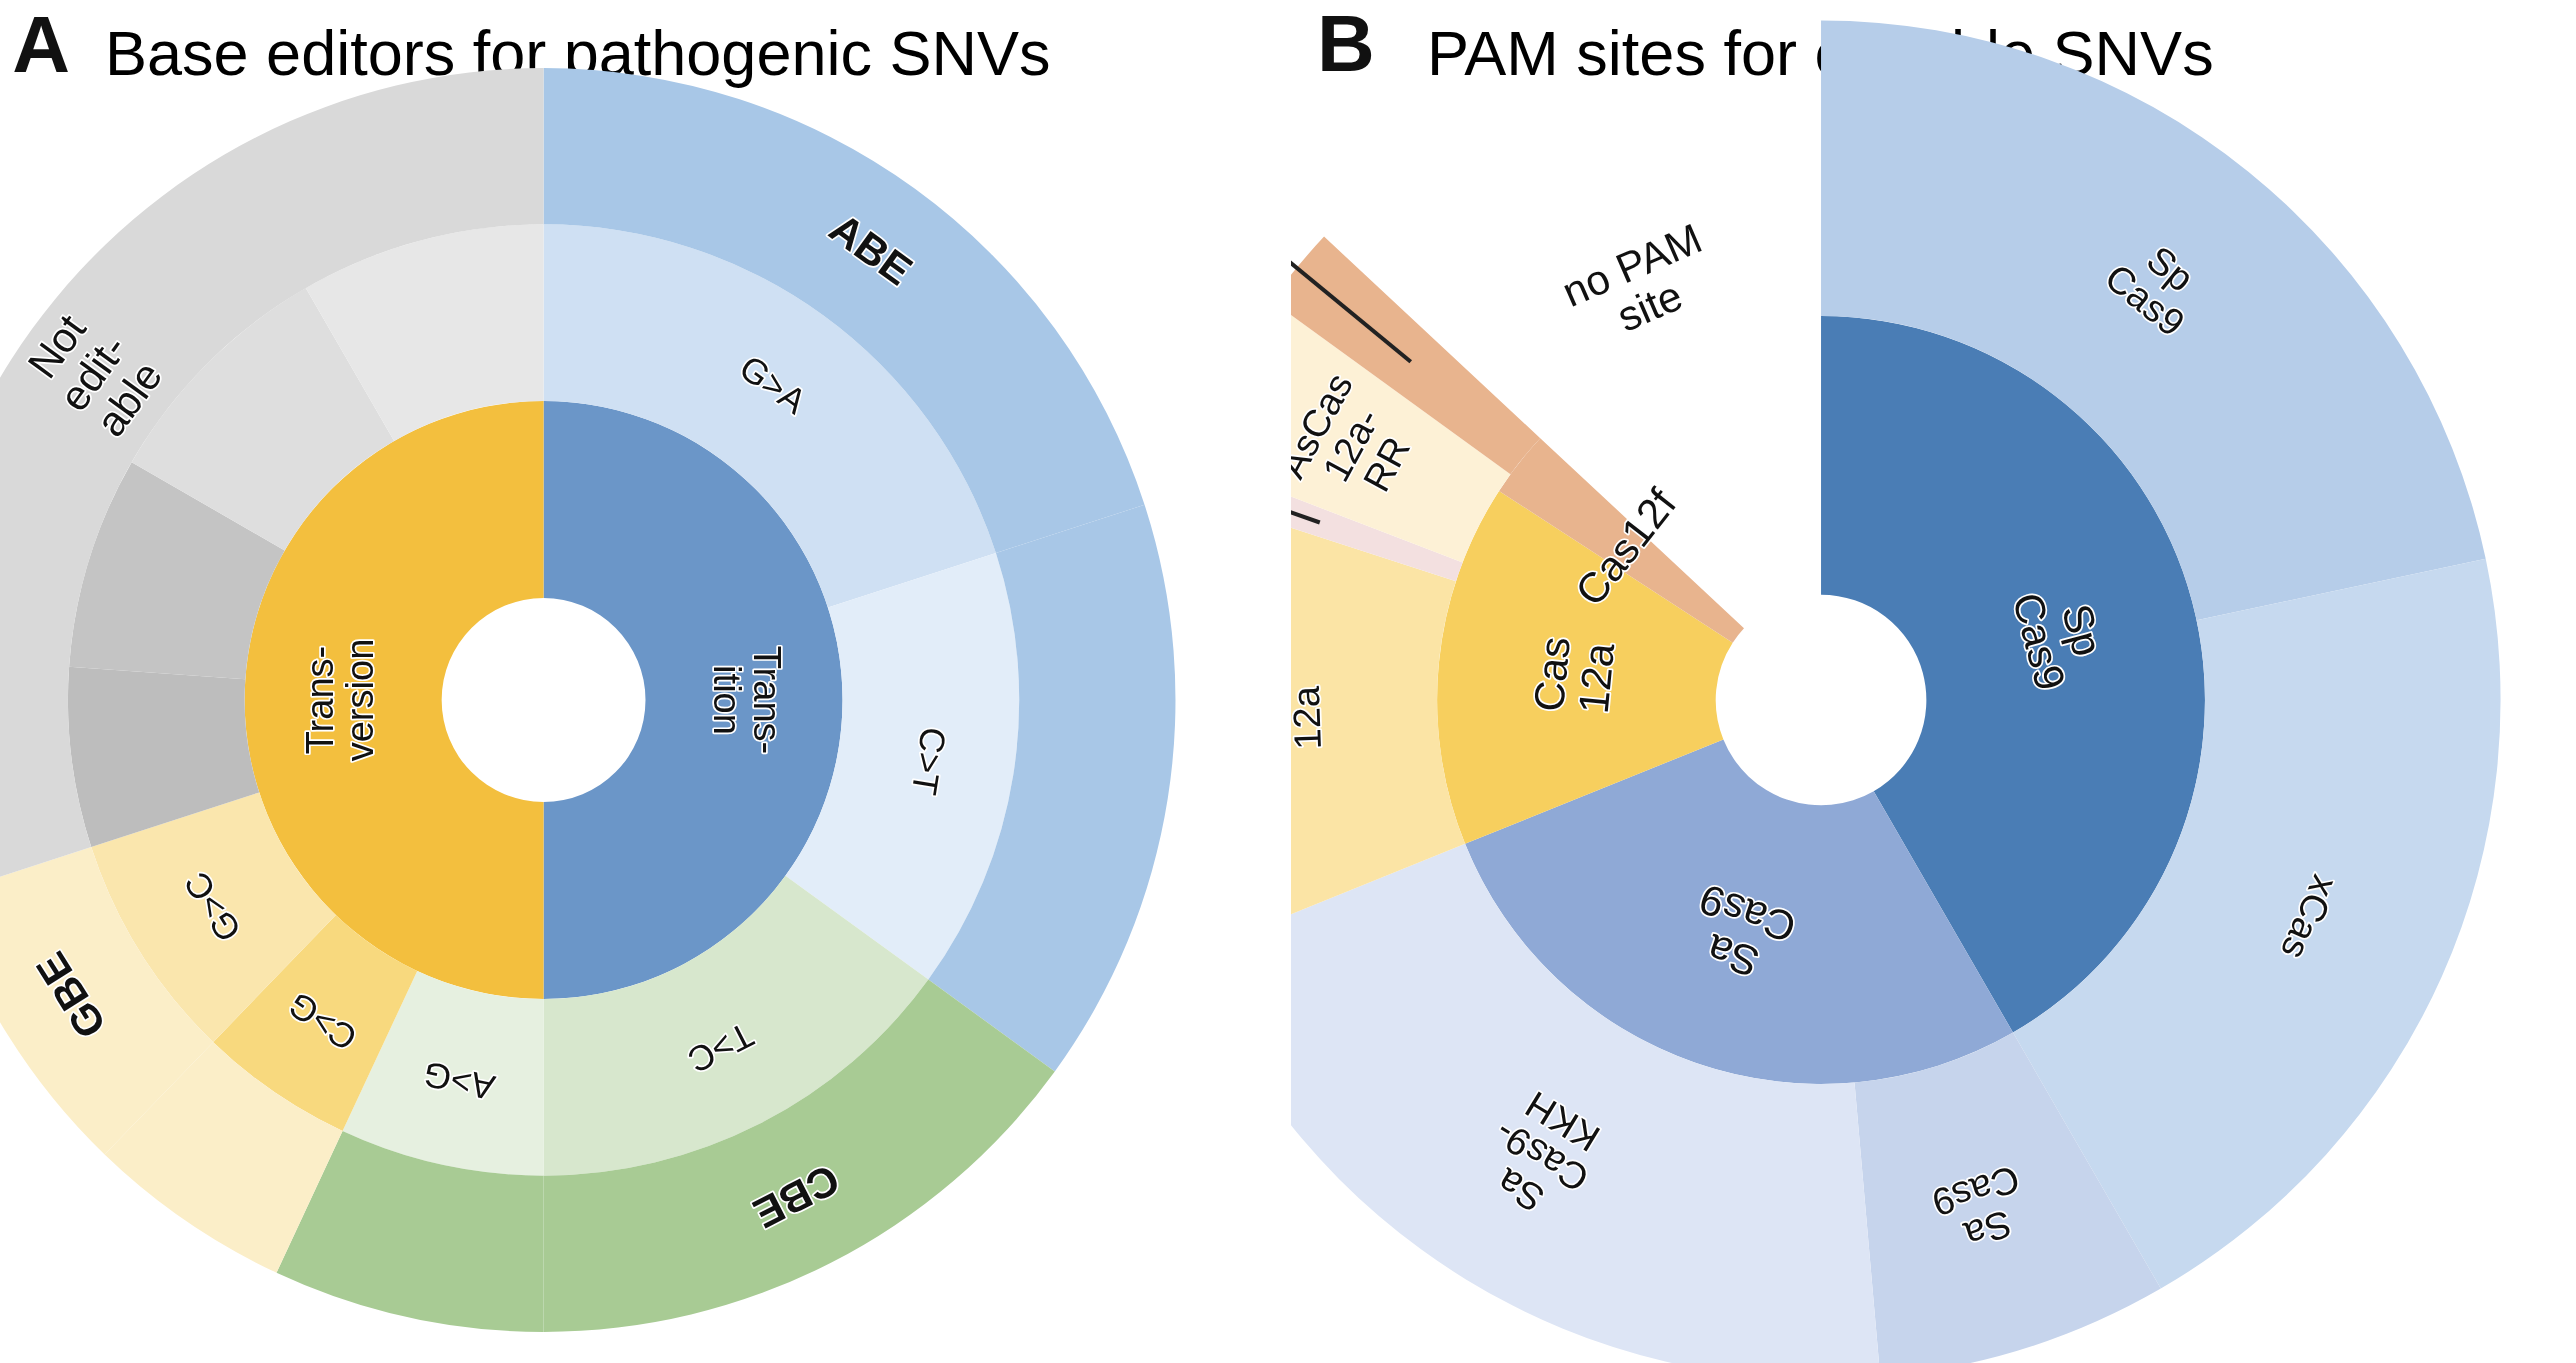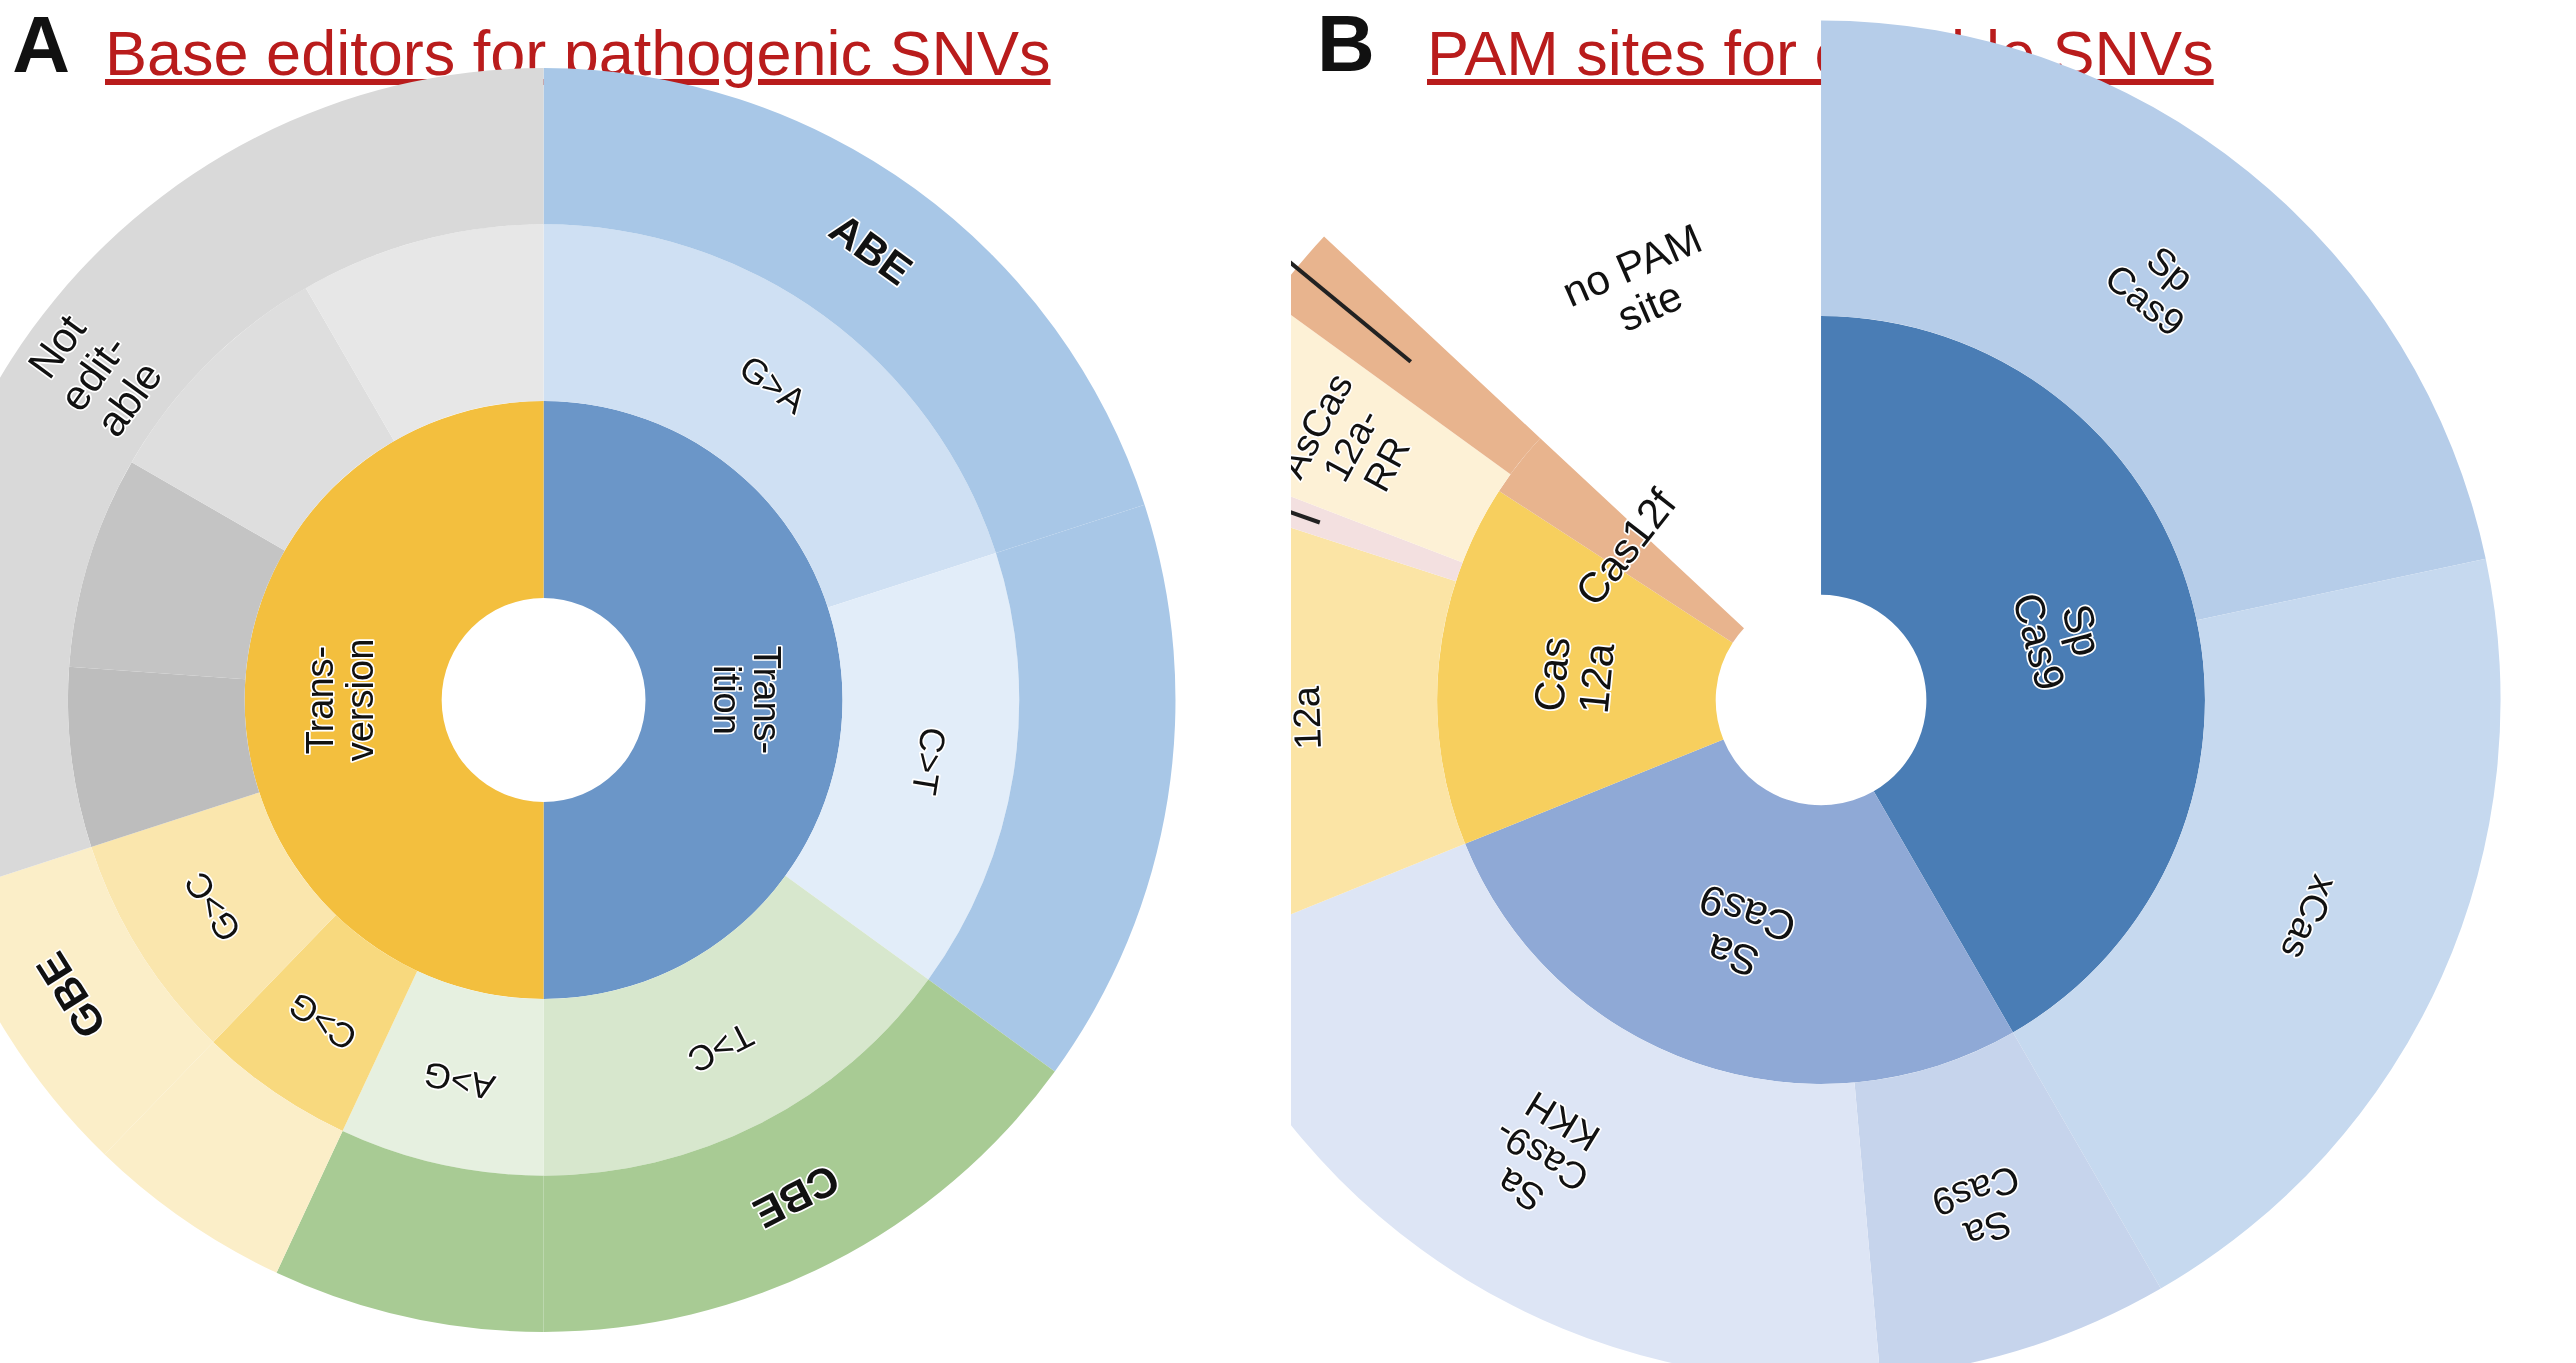--- a/index.html
+++ b/index.html
@@ -6,22 +6,22 @@
   body{width:2576px;height:1364px;font-family:"Liberation Sans",sans-serif;overflow:hidden;}
   .figure{position:relative;width:2576px;height:1364px;background:#fff;}
   .panel{position:absolute;top:0;height:1364px;}
   #panel-a{left:0;width:1291px;}
   #panel-b{left:1291px;width:1285px;}
   .panel-letter{
     position:absolute;font-weight:bold;font-size:80px;color:#111;
     font-family:"Liberation Sans",sans-serif;line-height:1;
   }
   .panel-title{
-    position:absolute;font-size:63px;color:#b91c1c;white-space:nowrap;
-    font-family:"Liberation Sans",sans-serif;line-height:1;text-decoration:underline;
+    position:absolute;font-size:63px;color:#000000;white-space:nowrap;
+    font-family:"Liberation Sans",sans-serif;line-height:1;
   }
   #panel-a .panel-letter{left:12.2px;top:5.4px;}
   #panel-a .panel-title{left:105px;top:22px;}
   #panel-b .panel-letter{left:26px;top:4.1px;}
   #panel-b .panel-title{left:136px;top:22px;}
   svg{display:block;position:absolute;left:0;top:0;}
   .seg-label{
     font-family:"Liberation Sans",sans-serif;
     fill:#111;
     text-anchor:middle;

